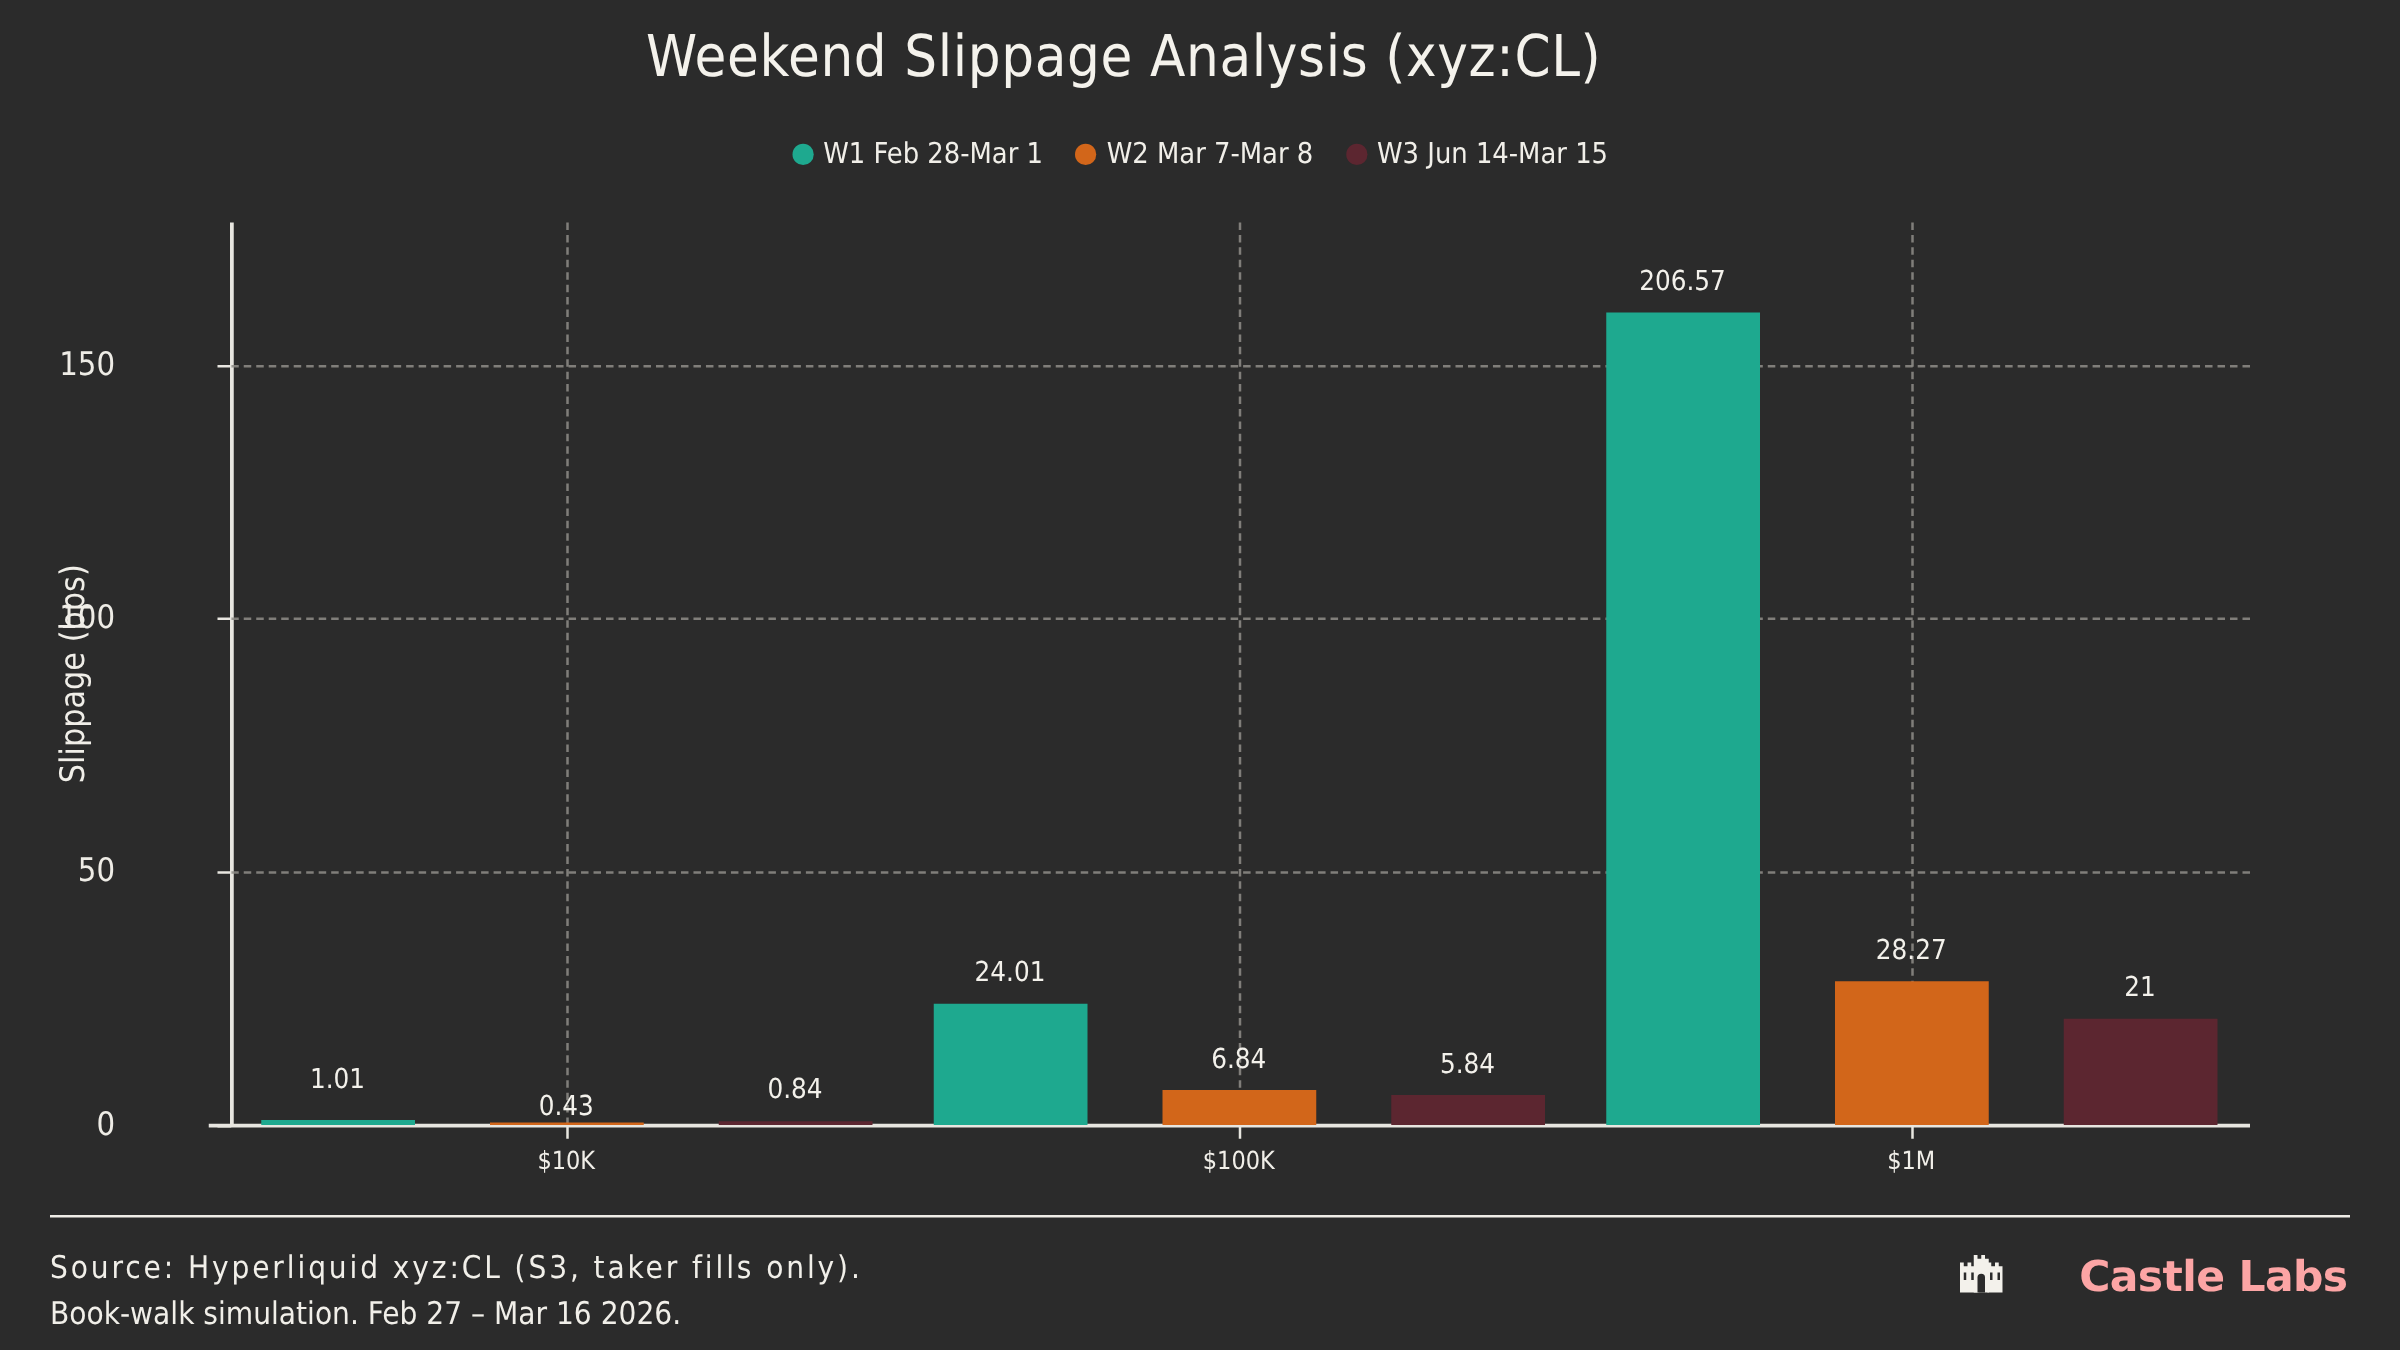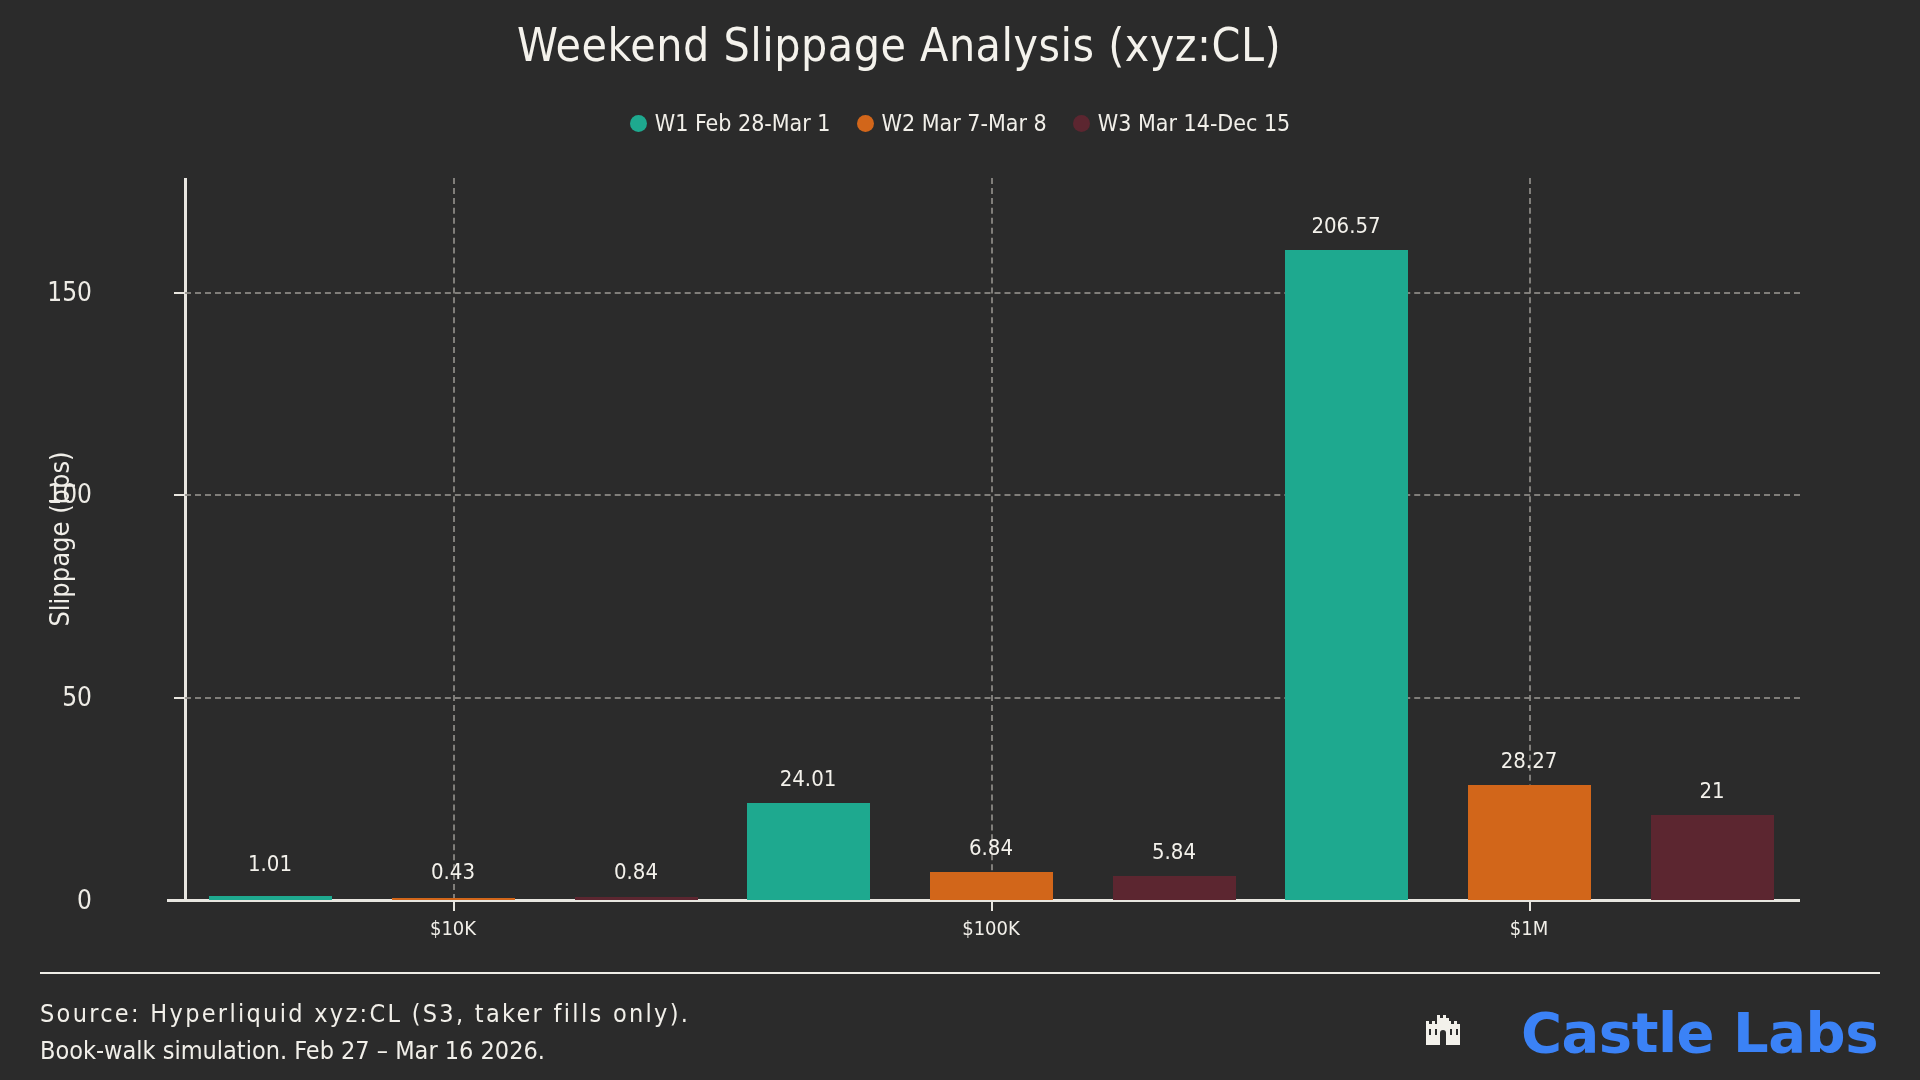--- a/index.html
+++ b/index.html
@@ -188,45 +188,45 @@
   #brand {
     position: absolute;
     right: 42px;
     top: 1000px;
     display: flex;
     align-items: center;
     gap: 14px;
   }
   #brand-name {
     font-family: "DejaVu Sans", "Liberation Sans", sans-serif;
-    font-size: 56px;
+    font-size: 34px;
     font-weight: bold;
     letter-spacing: -0.5px;
-    color: #3b82f6;
+    color: #fca5a5;
     white-space: nowrap;
     margin-left: 44px;
   }
 </style>
 </head>
 <body>
 
 <div id="chart-title">Weekend Slippage Analysis (xyz:CL)</div>
 
 <div id="legend">
   <div class="legend-item">
     <span class="legend-swatch" style="background:#1ea98f"></span>
     <span>W1 Feb 28-Mar 1</span>
   </div>
   <div class="legend-item">
     <span class="legend-swatch" style="background:#d2661a"></span>
     <span>W2 Mar 7-Mar 8</span>
   </div>
   <div class="legend-item">
     <span class="legend-swatch" style="background:#5c2630"></span>
-    <span>W3 Mar 14-Dec 15</span>
+    <span>W3 Jun 14-Mar 15</span>
   </div>
 </div>
 
 <div id="plot">
 
   <div id="plot-spine-left"></div>
   <div id="plot-spine-bottom"></div>
 
   <div class="hgrid" style="top:519px"></div>
   <div class="hgrid" style="top:316px"></div>
@@ -245,21 +245,21 @@
   <div class="ytick-label" style="top:519px">50</div>
   <div class="ytick-label" style="top:316px">100</div>
   <div class="ytick-label" style="top:114px">150</div>
 
   <div id="ylabel">Slippage (bps)</div>
 
   <div class="bar" style="left:24px; width:123px; height:4px; background:#1ea98f"></div>
   <div class="bar-value" style="left:85px; bottom:24px">1.01</div>
 
   <div class="bar" style="left:207px; width:123px; height:2px; background:#d2661a"></div>
-  <div class="bar-value" style="left:268px; bottom:16px">0.43</div>
+  <div class="bar-value" style="left:268px; bottom:2px">0.43</div>
 
   <div class="bar" style="left:390px; width:123px; height:3px; background:#5c2630"></div>
   <div class="bar-value" style="left:451px; bottom:16px">0.84</div>
 
   <div class="bar" style="left:562px; width:123px; height:97px; background:#1ea98f"></div>
   <div class="bar-value" style="left:623px; bottom:109px">24.01</div>
 
   <div class="bar" style="left:745px; width:123px; height:28px; background:#d2661a"></div>
   <div class="bar-value" style="left:806px; bottom:40px">6.84</div>
 

